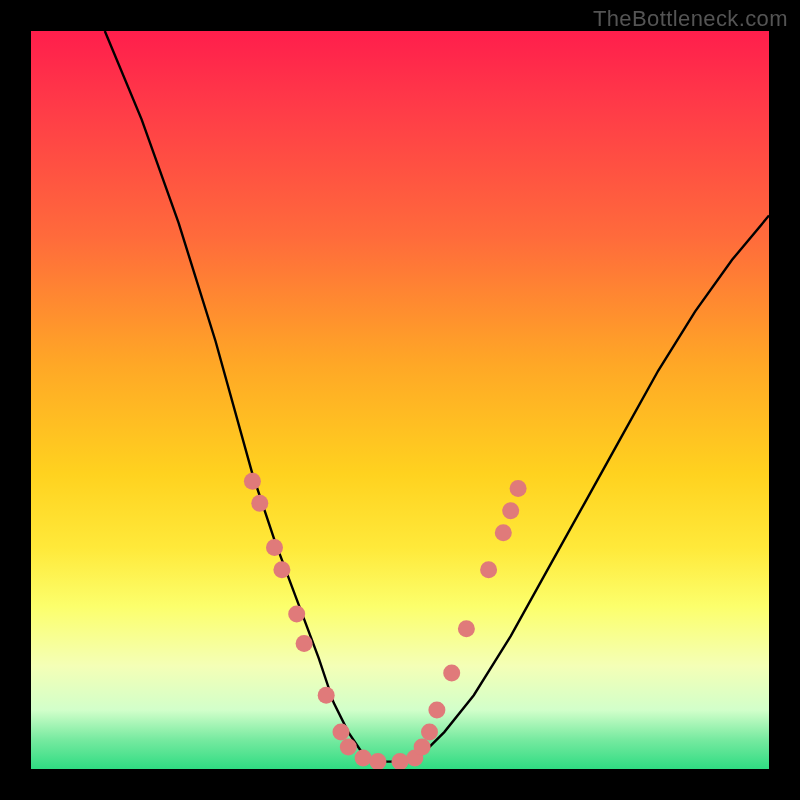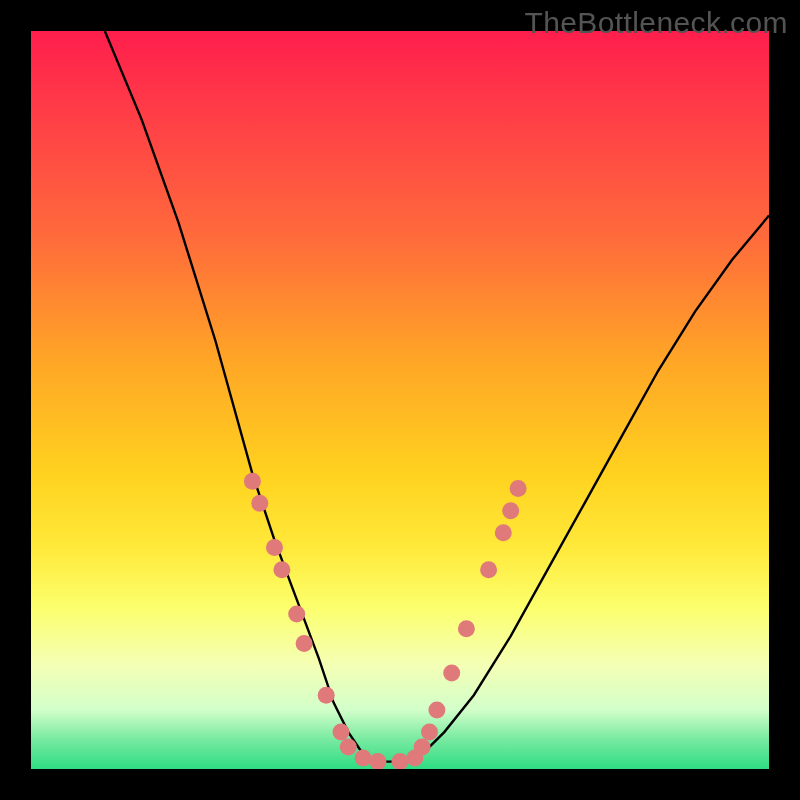--- a/index.html
+++ b/index.html
@@ -38,21 +38,21 @@
       #d2ffca 92%,
       #77eaa0 96%,
       #2fdc82 100%
     );
   }
   .attribution {
     position: absolute;
     top: 6px;
     right: 12px;
     color: #545454;
-    font-size: 30px;
+    font-size: 22px;
     font-weight: 500;
     letter-spacing: 0.4px;
     user-select: none;
   }
   svg.curve {
     position: absolute;
     left: 0;
     top: 0;
     width: 738px;
     height: 738px;

